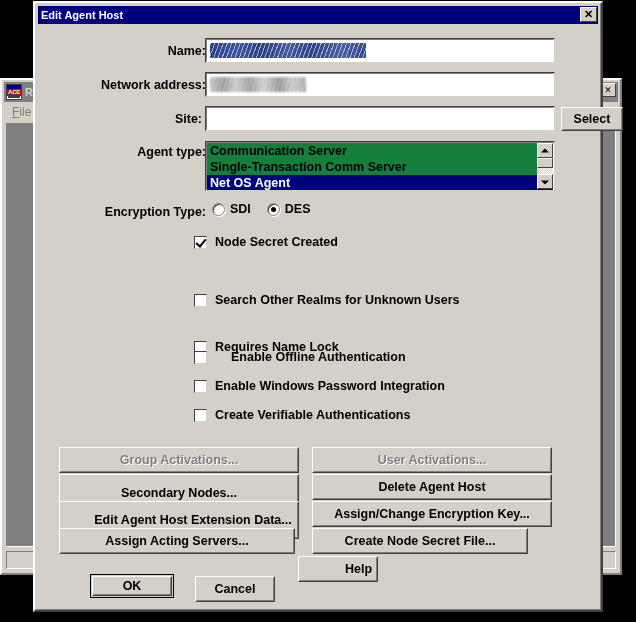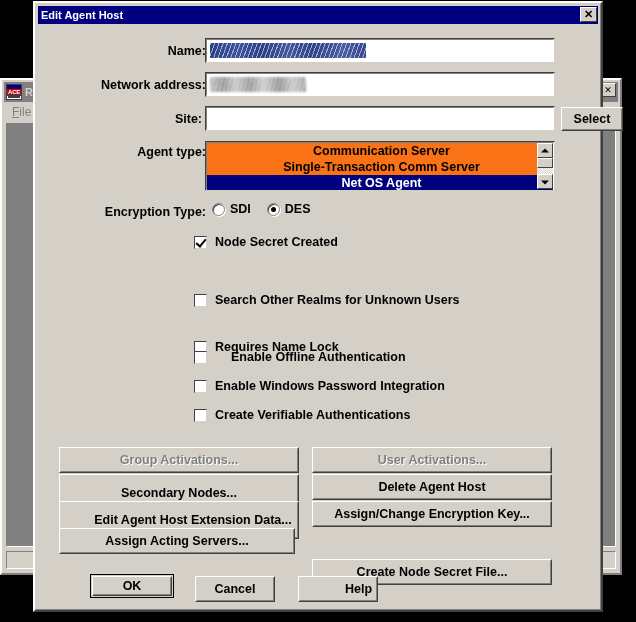--- a/index.html
+++ b/index.html
@@ -333,27 +333,26 @@
     outline-offset: 1px;
   }
 
   
   #agent-list {
     position: absolute;
     left: 170px;
     top: 138px;
     width: 348px;
     height: 48px;
-    background: #f97316;
+    background: #15803d;
     border-top: 1px solid #808080;
     border-left: 1px solid #808080;
     border-right: 1px solid #ffffff;
     border-bottom: 1px solid #ffffff;
     box-sizing: border-box;
-    text-align: center;
   }
   #agent-list::before {
     content: "";
     position: absolute;
     left: -2px; top: -2px; right: -2px; bottom: -2px;
     border-top: 1px solid #404040;
     border-left: 1px solid #404040;
     border-right: 1px solid #d4d0c8;
     border-bottom: 1px solid #d4d0c8;
     pointer-events: none;
@@ -633,22 +632,22 @@
     </div>
 
     <div class="btn disabled" style="left:23px;top:443px;width:240px;height:26px;">Group Activations...</div>
     <div class="btn" style="left:23px;top:470px;width:240px;height:38px;">Secondary Nodes...</div>
     <div class="btn" style="left:23px;top:497px;width:240px;height:38px;padding-left:28px;">Edit Agent Host Extension Data...</div>
     <div class="btn" style="left:23px;top:524px;width:236px;height:26px;">Assign Acting Servers...</div>
 
     <div class="btn disabled" style="left:276px;top:443px;width:240px;height:26px;">User Activations...</div>
     <div class="btn" style="left:276px;top:470px;width:240px;height:26px;">Delete Agent Host</div>
     <div class="btn" style="left:276px;top:497px;width:240px;height:26px;">Assign/Change Encryption Key...</div>
-    <div class="btn" style="left:276px;top:524px;width:240px;height:26px;margin-top:31px;">Create Node Secret File...</div>
+    <div class="btn" style="left:276px;top:524px;width:216px;height:26px;">Create Node Secret File...</div>
 
     <div class="btn default-btn" style="left:56px;top:572px;width:80px;height:20px;">OK</div>
     <div class="btn" style="left:159px;top:572px;width:80px;height:26px;">Cancel</div>
-    <div class="btn" style="left:262px;top:572px;width:80px;height:26px;padding-left:41px;">Help</div>
+    <div class="btn" style="left:262px;top:552px;width:80px;height:26px;padding-left:41px;">Help</div>
 
    </div>
   </div>
 
 </div>
 
 </body></html>

